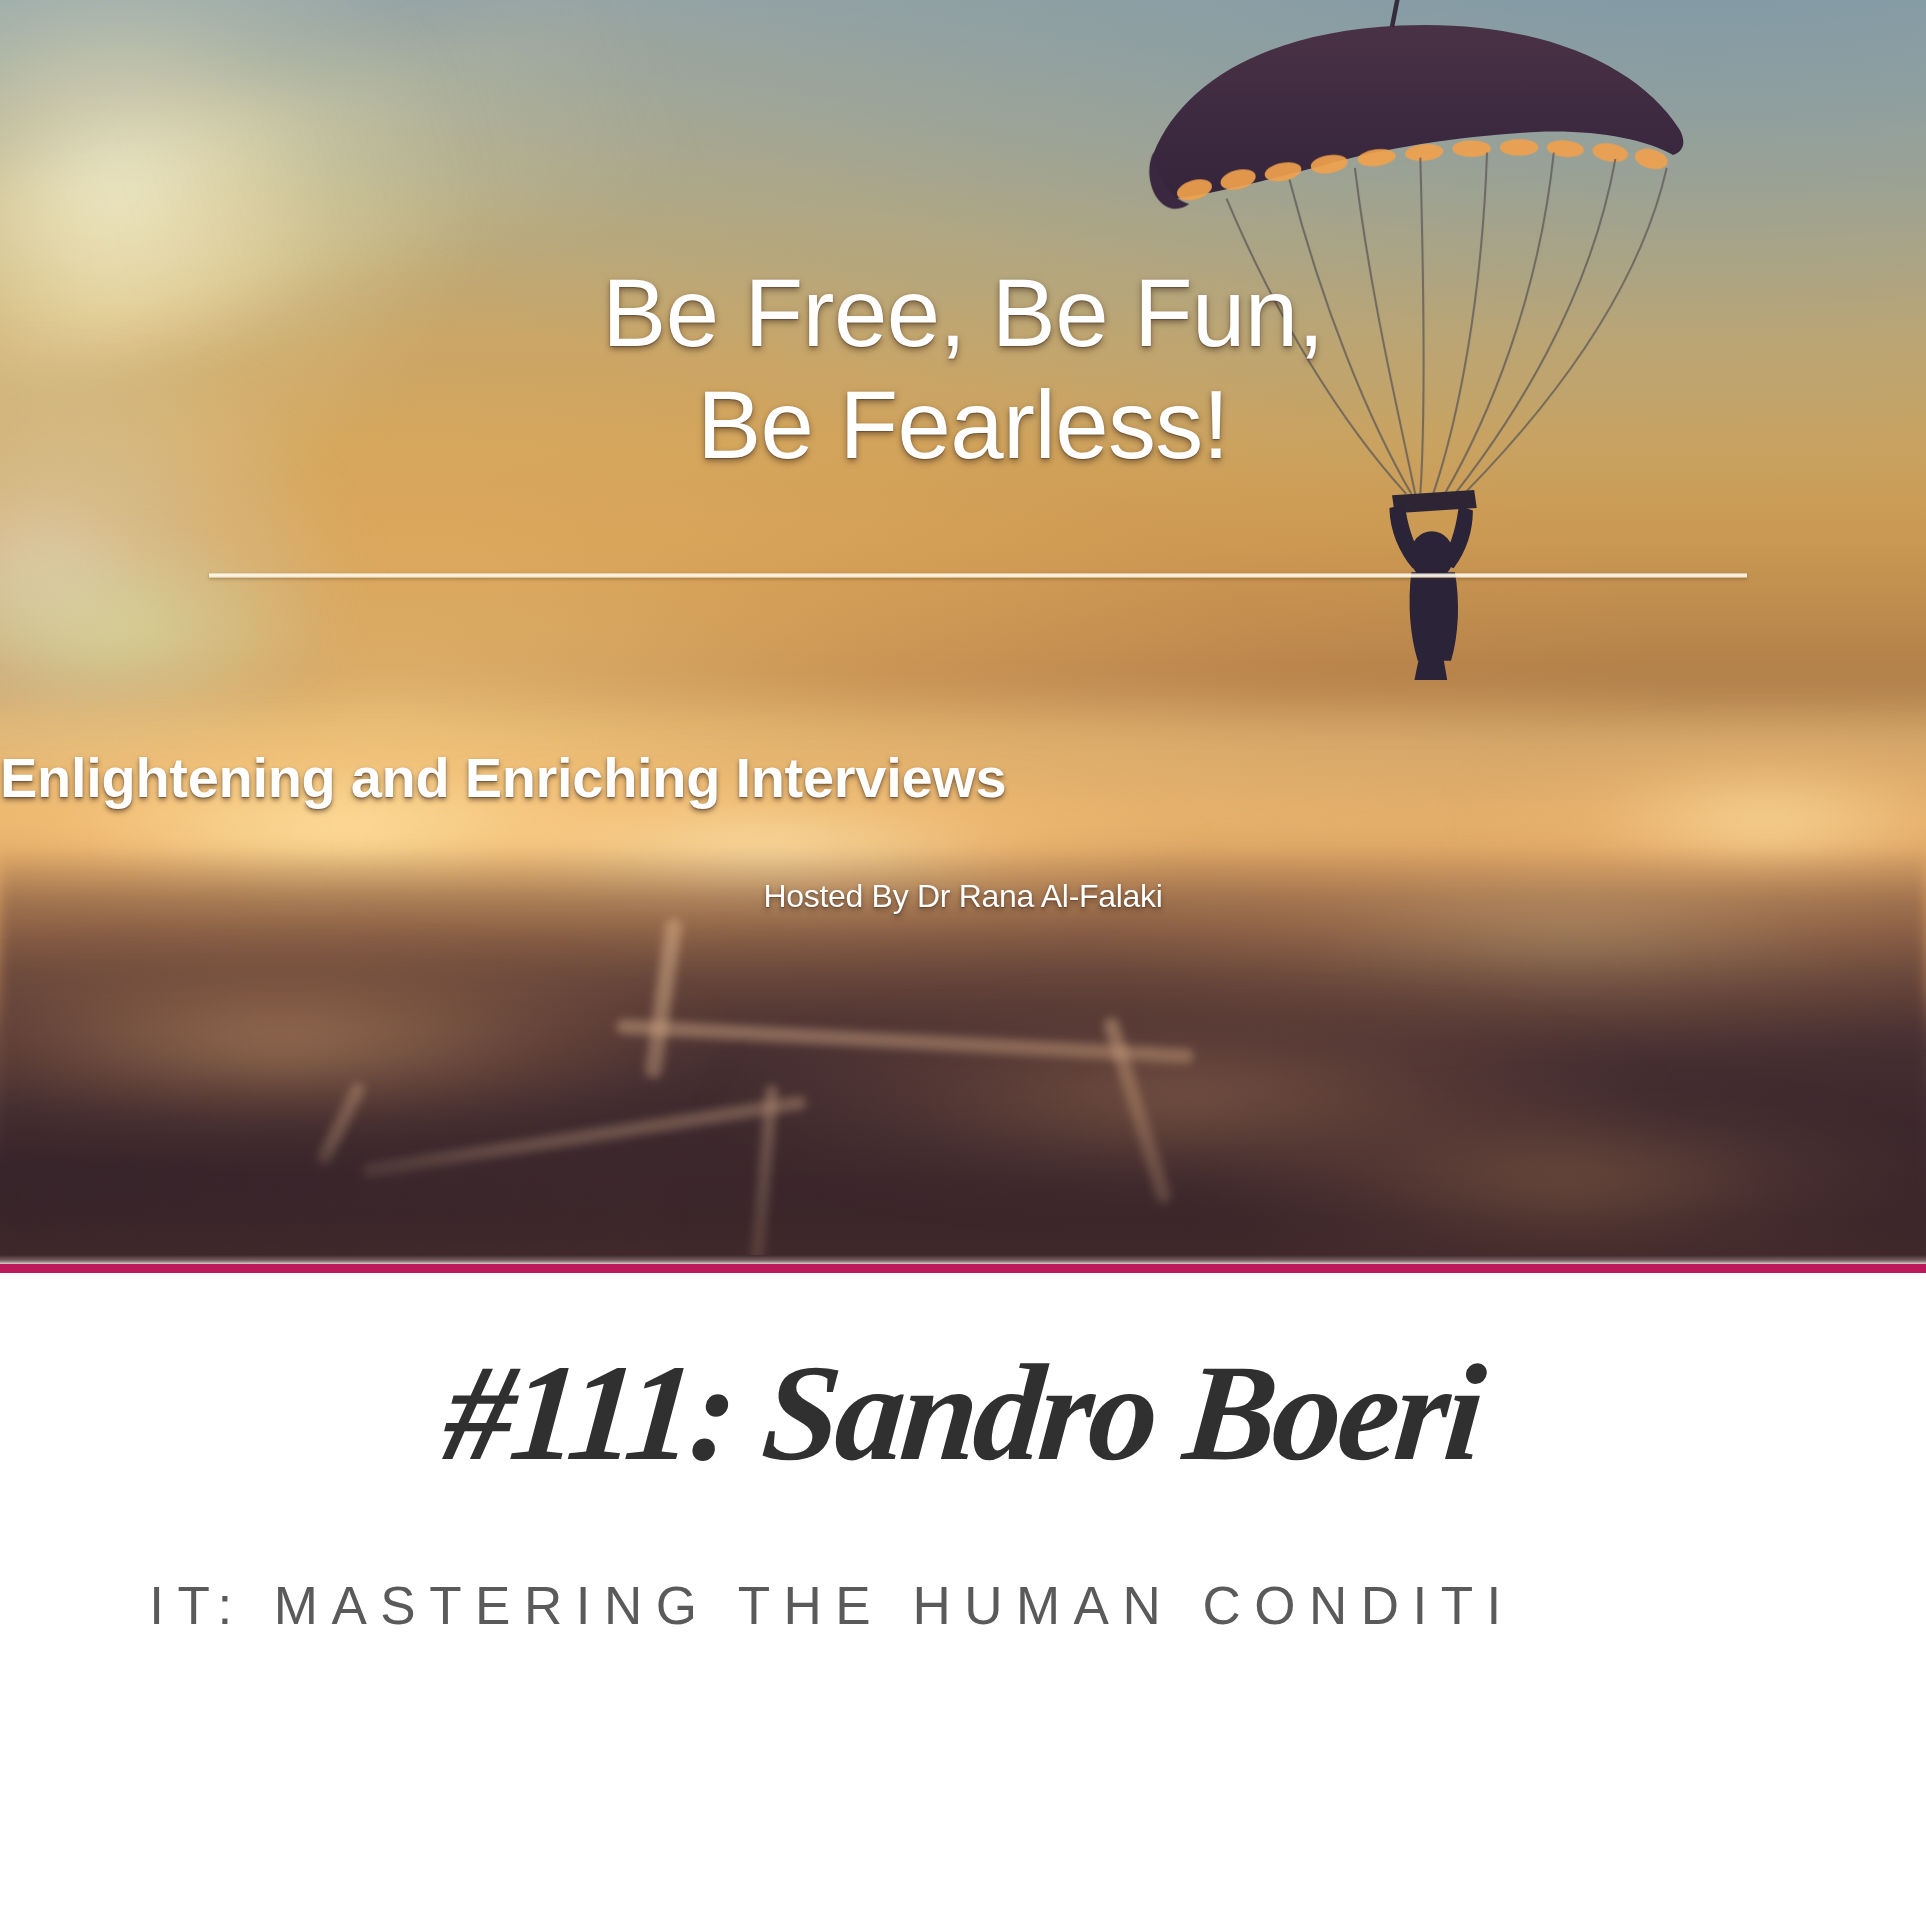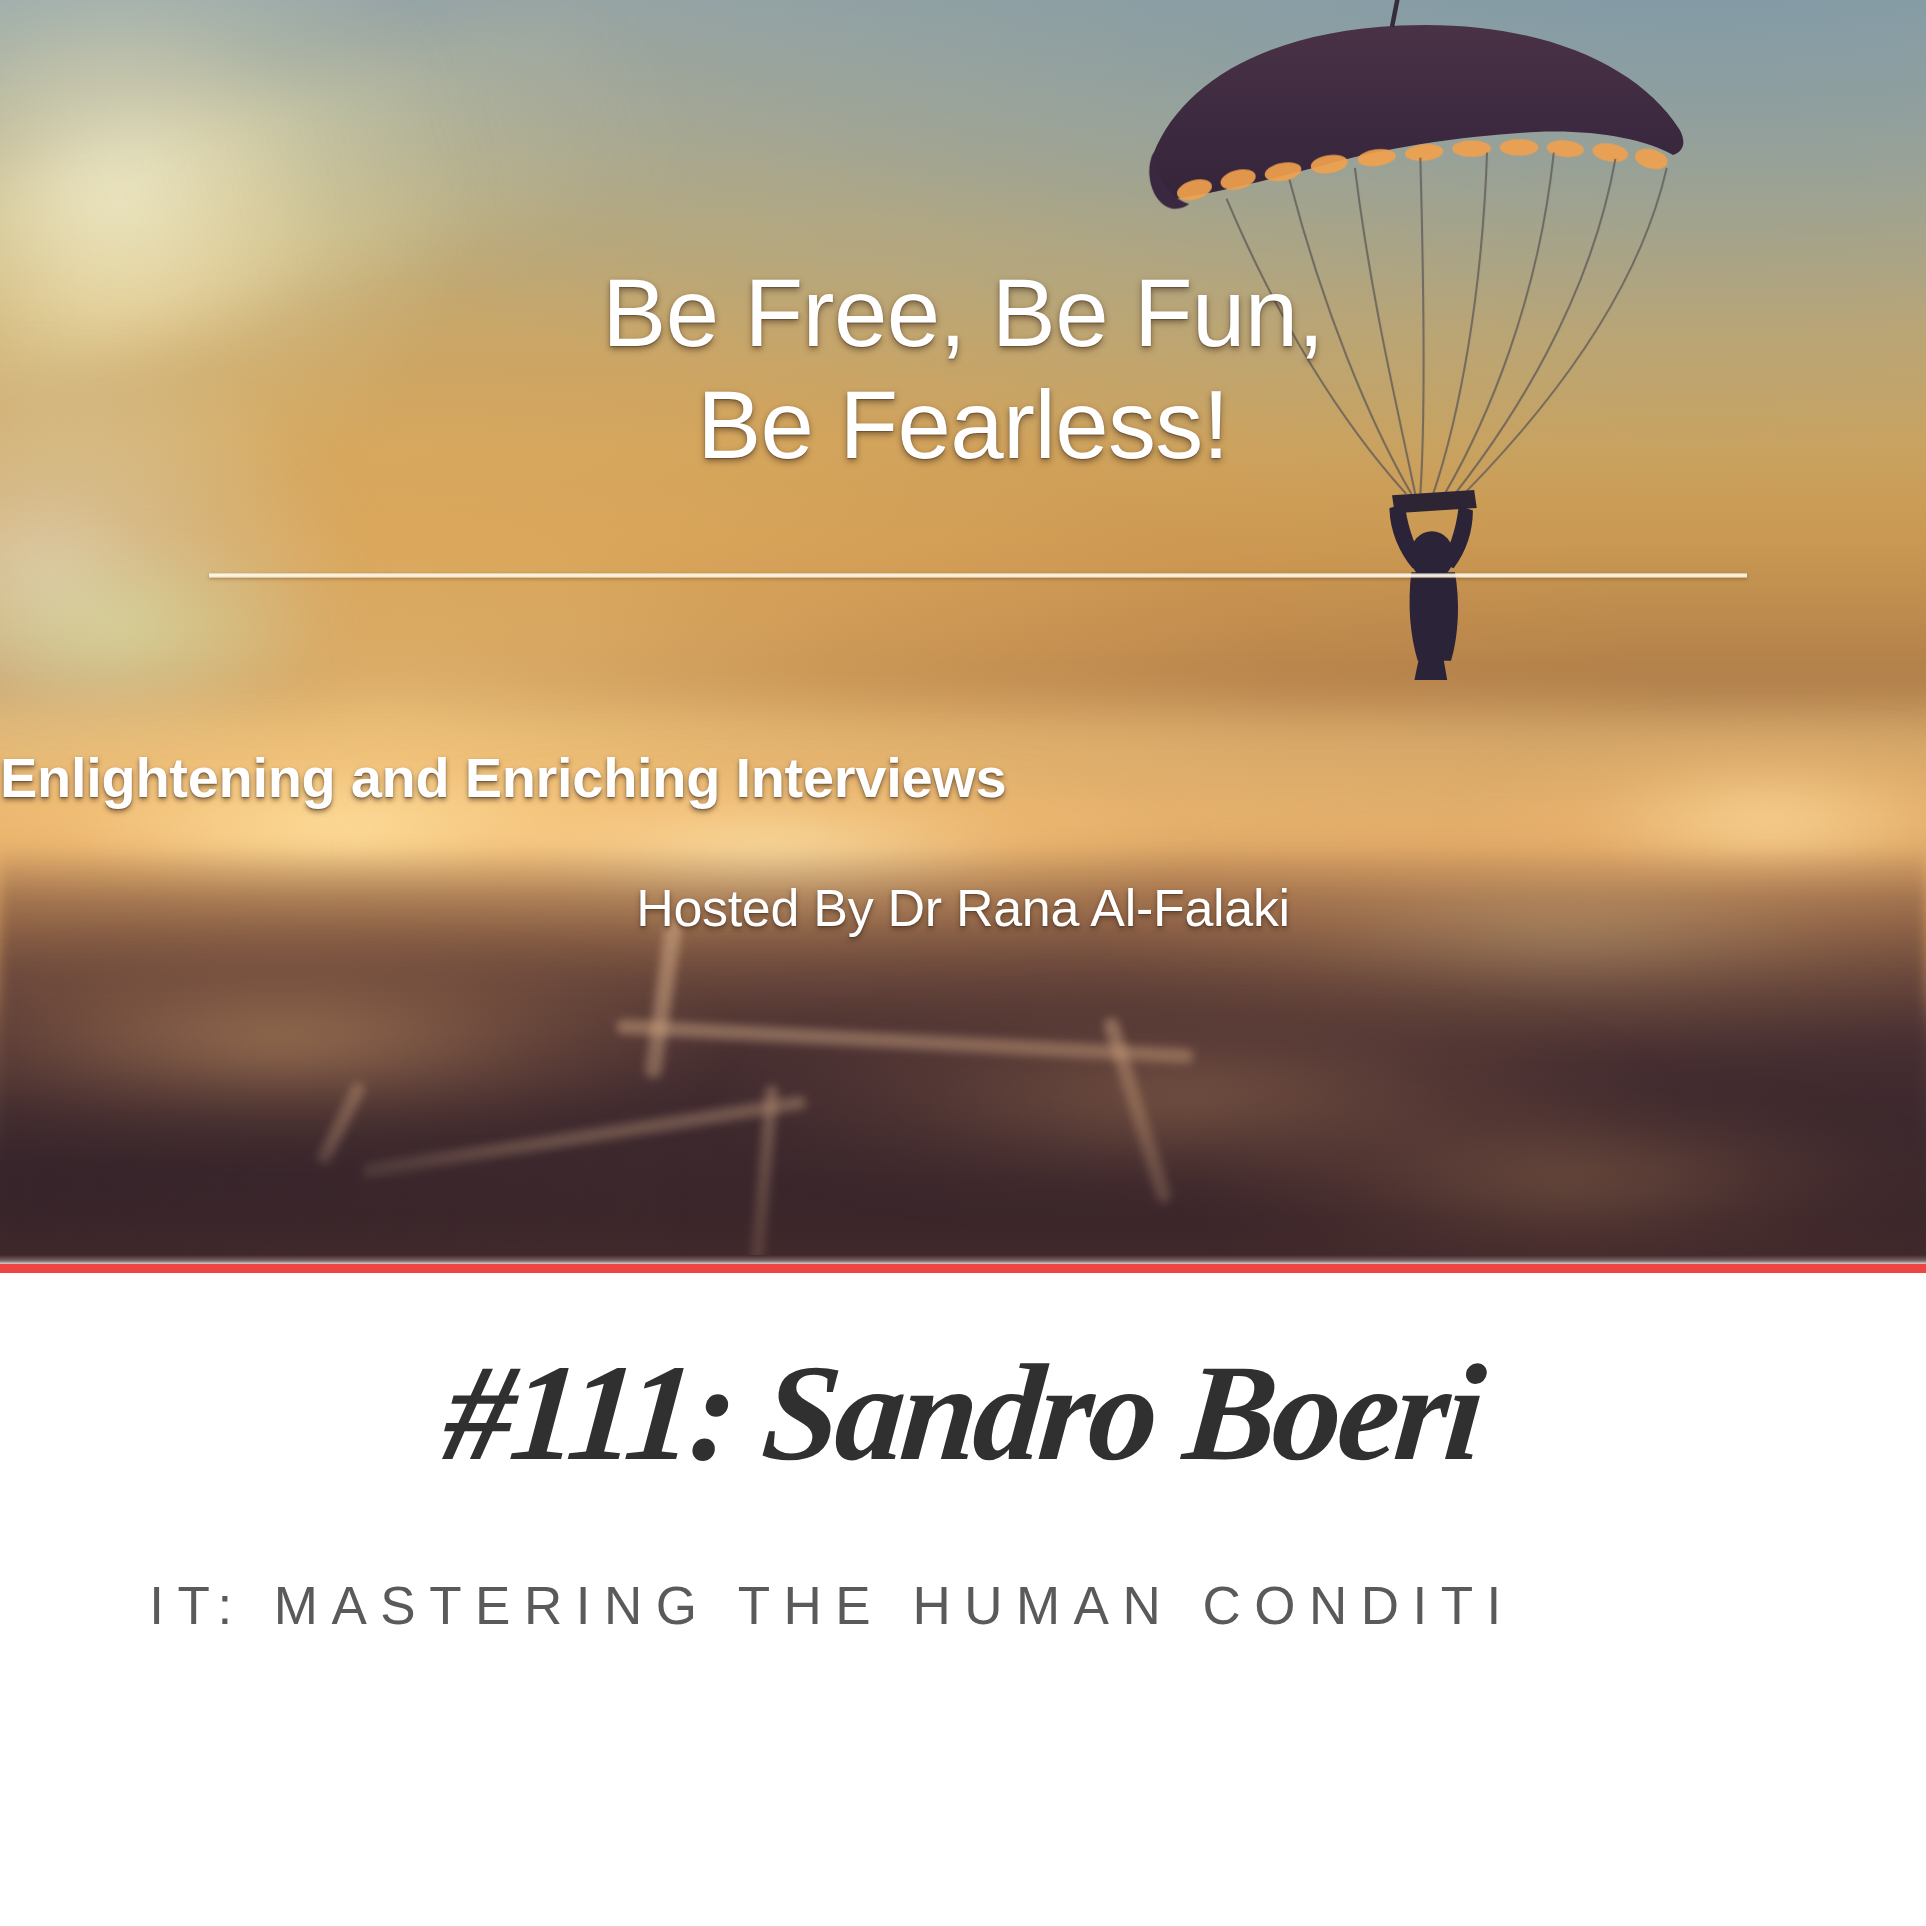--- a/index.html
+++ b/index.html
@@ -10,21 +10,21 @@
   }
   body {
     font-family: "Liberation Sans", sans-serif;
   }
 
   .page {
     position: relative;
     width: 1926px;
     height: 1926px;
     overflow: hidden;
-    background: #ef4444;
+    background: #be185d;
   }
 
   
   .hero {
     position: absolute;
     left: 0;
     top: 0;
     width: 1926px;
     height: 1264px;
     overflow: hidden;
@@ -270,21 +270,21 @@
     letter-spacing: -0.3px;
     text-shadow: 0 2.6px 5.8px rgba(60,38,24,0.55), 0 0.6px 1.3px rgba(60,38,24,0.45);
   }
   .sub-2 {
     position: absolute;
     left: 0;
     top: 878px;
     width: 1926px;
     text-align: center;
     color: #ffffff;
-    font-size: 52px;
+    font-size: 32px;
     font-weight: 400;
     letter-spacing: -0.3px;
     text-shadow: 0 2.6px 5.8px rgba(60,38,24,0.55), 0 0.6px 1.3px rgba(60,38,24,0.45);
   }
 
   
   .card {
     position: absolute;
     left: 0;
     top: 1273px;

